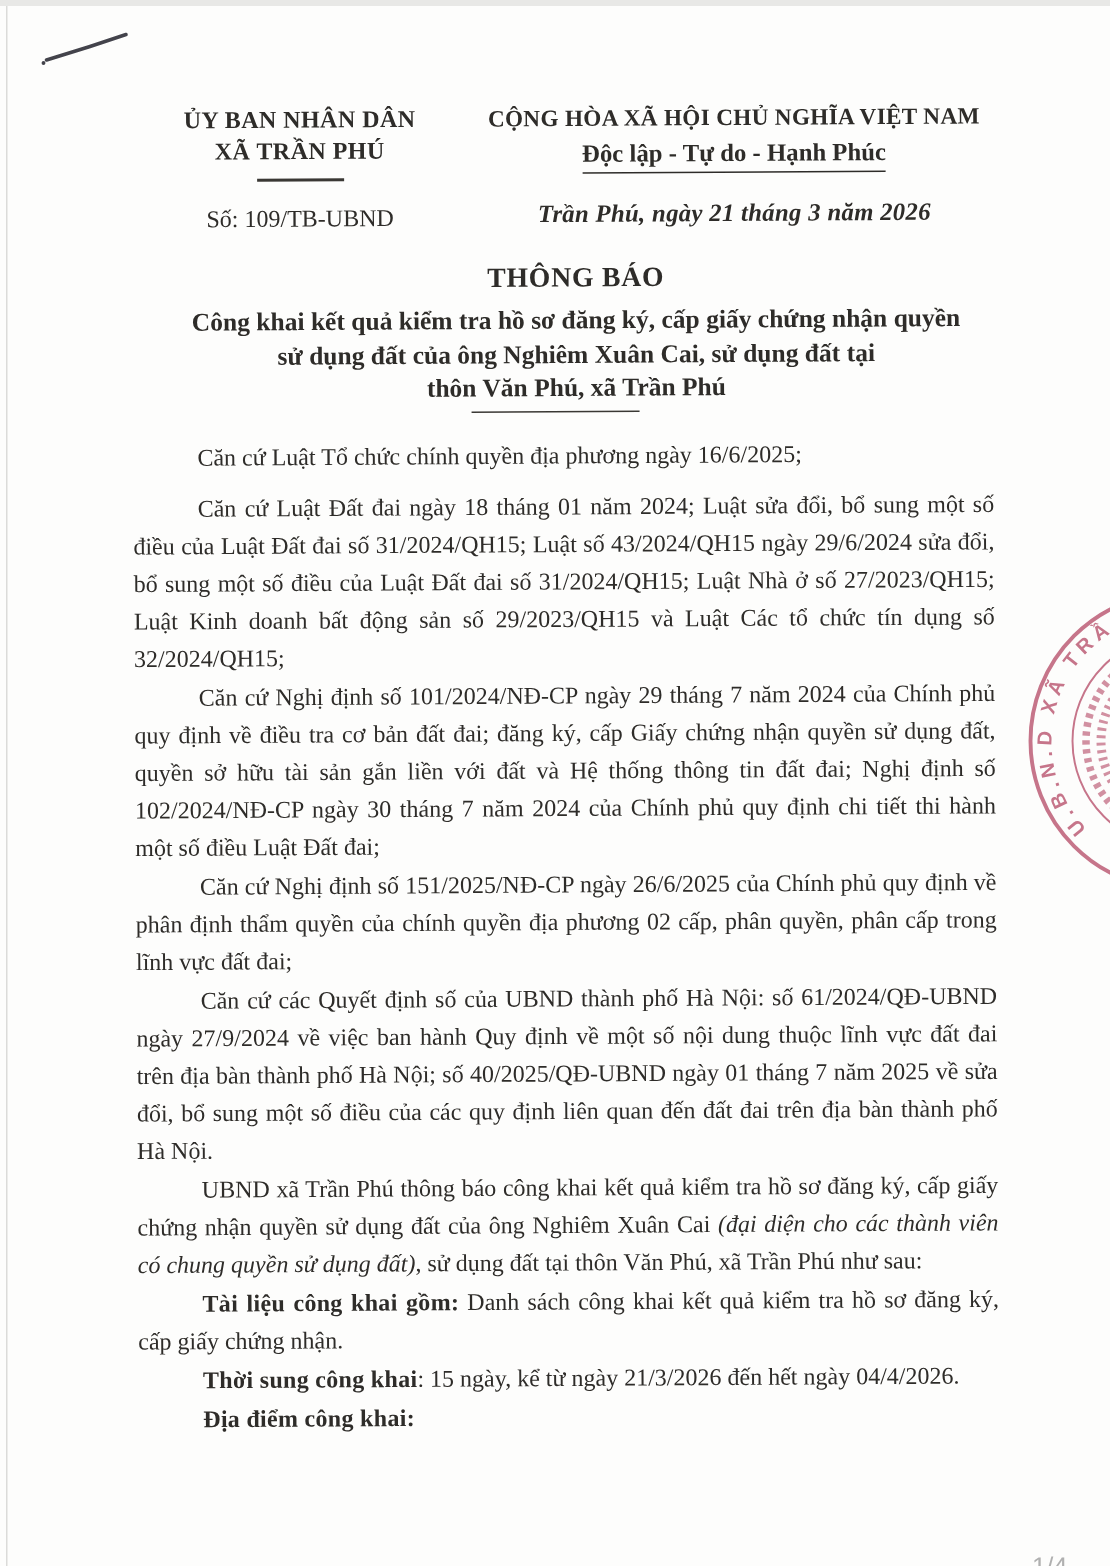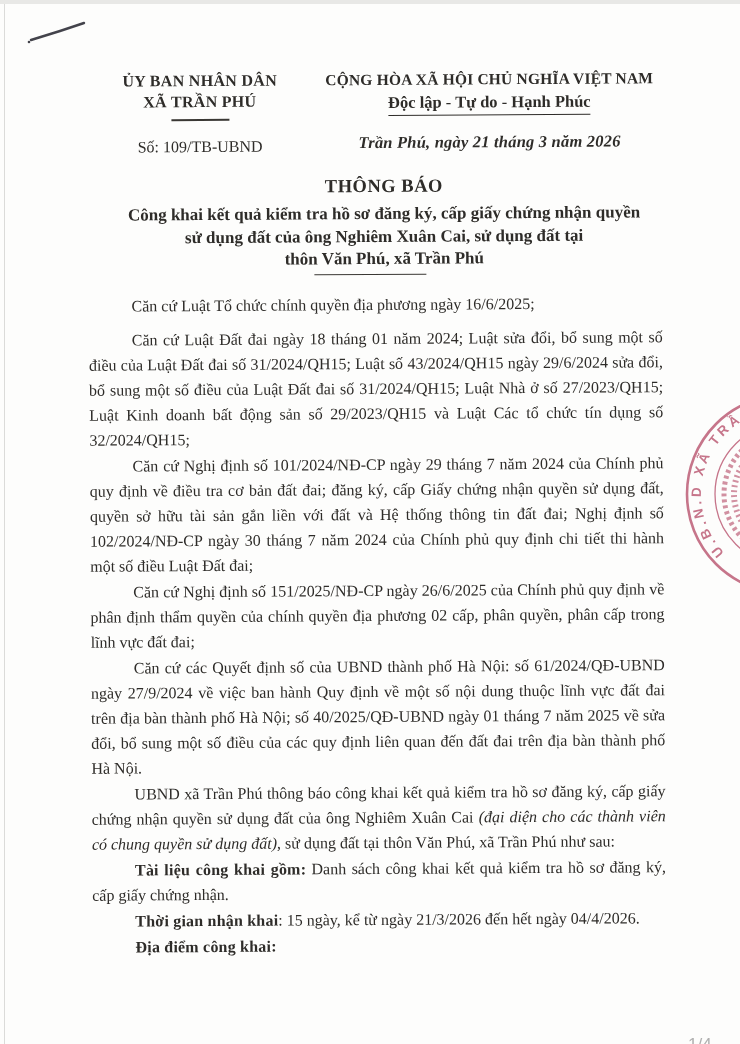--- a/index.html
+++ b/index.html
@@ -107,21 +107,21 @@
     </div>
 
     <div class="body-text">
       <p>Căn cứ Luật Tổ chức chính quyền địa phương ngày 16/6/2025;</p>
       <p class="sp">Căn cứ Luật Đất đai ngày 18 tháng 01 năm 2024; Luật sửa đổi, bổ sung một số điều của Luật Đất đai số 31/2024/QH15; Luật số 43/2024/QH15 ngày 29/6/2024 sửa đổi, bổ sung một số điều của Luật Đất đai số 31/2024/QH15; Luật Nhà ở số 27/2023/QH15; Luật Kinh doanh bất động sản số 29/2023/QH15 và Luật Các tổ chức tín dụng số 32/2024/QH15;</p>
       <p>Căn cứ Nghị định số 101/2024/NĐ-CP ngày 29 tháng 7 năm 2024 của Chính phủ quy định về điều tra cơ bản đất đai; đăng ký, cấp Giấy chứng nhận quyền sử dụng đất, quyền sở hữu tài sản gắn liền với đất và Hệ thống thông tin đất đai; Nghị định số 102/2024/NĐ-CP ngày 30 tháng 7 năm 2024 của Chính phủ quy định chi tiết thi hành một số điều Luật Đất đai;</p>
       <p>Căn cứ Nghị định số 151/2025/NĐ-CP ngày 26/6/2025 của Chính phủ quy định về phân định thẩm quyền của chính quyền địa phương 02 cấp, phân quyền, phân cấp trong lĩnh vực đất đai;</p>
       <p>Căn cứ các Quyết định số của UBND thành phố Hà Nội: số 61/2024/QĐ-UBND ngày 27/9/2024 về việc ban hành Quy định về một số nội dung thuộc lĩnh vực đất đai trên địa bàn thành phố Hà Nội; số 40/2025/QĐ-UBND ngày 01 tháng 7 năm 2025 về sửa đổi, bổ sung một số điều của các quy định liên quan đến đất đai trên địa bàn thành phố Hà Nội.</p>
       <p><span>UBND xã Trần Phú thông báo công khai kết quả kiểm tra hồ sơ đăng ký, cấp giấy chứng nhận quyền sử dụng đất của ông Nghiêm Xuân Cai </span><span class="it">(đại diện cho các thành viên có chung quyền sử dụng đất)</span><span>, sử dụng đất tại thôn Văn Phú, xã Trần Phú như sau:</span></p>
       <p><b>Tài liệu công khai gồm:</b><span> Danh sách công khai kết quả kiểm tra hồ sơ đăng ký, cấp giấy chứng nhận.</span></p>
-      <p><b>Thời gian nhận khai</b><span>: 15 ngày, kể từ ngày 21/3/2026 đến hết ngày 04/4/2026.</span></p>
+      <p><b>Thời sung công khai</b><span>: 15 ngày, kể từ ngày 21/3/2026 đến hết ngày 04/4/2026.</span></p>
       <p><b>Địa điểm công khai:</b></p>
     </div>
 
   </div>
 
   <svg class="stamp" width="220" height="220" viewBox="0 0 220 220">
     <circle cx="110" cy="110" r="99" fill="none" stroke-width="2.6" stroke="#bd5e77"></circle>
     <circle cx="110" cy="110" r="71" fill="none" stroke-width="1.3" stroke="#bd5e77"></circle>
 
     <g opacity="0.8">

